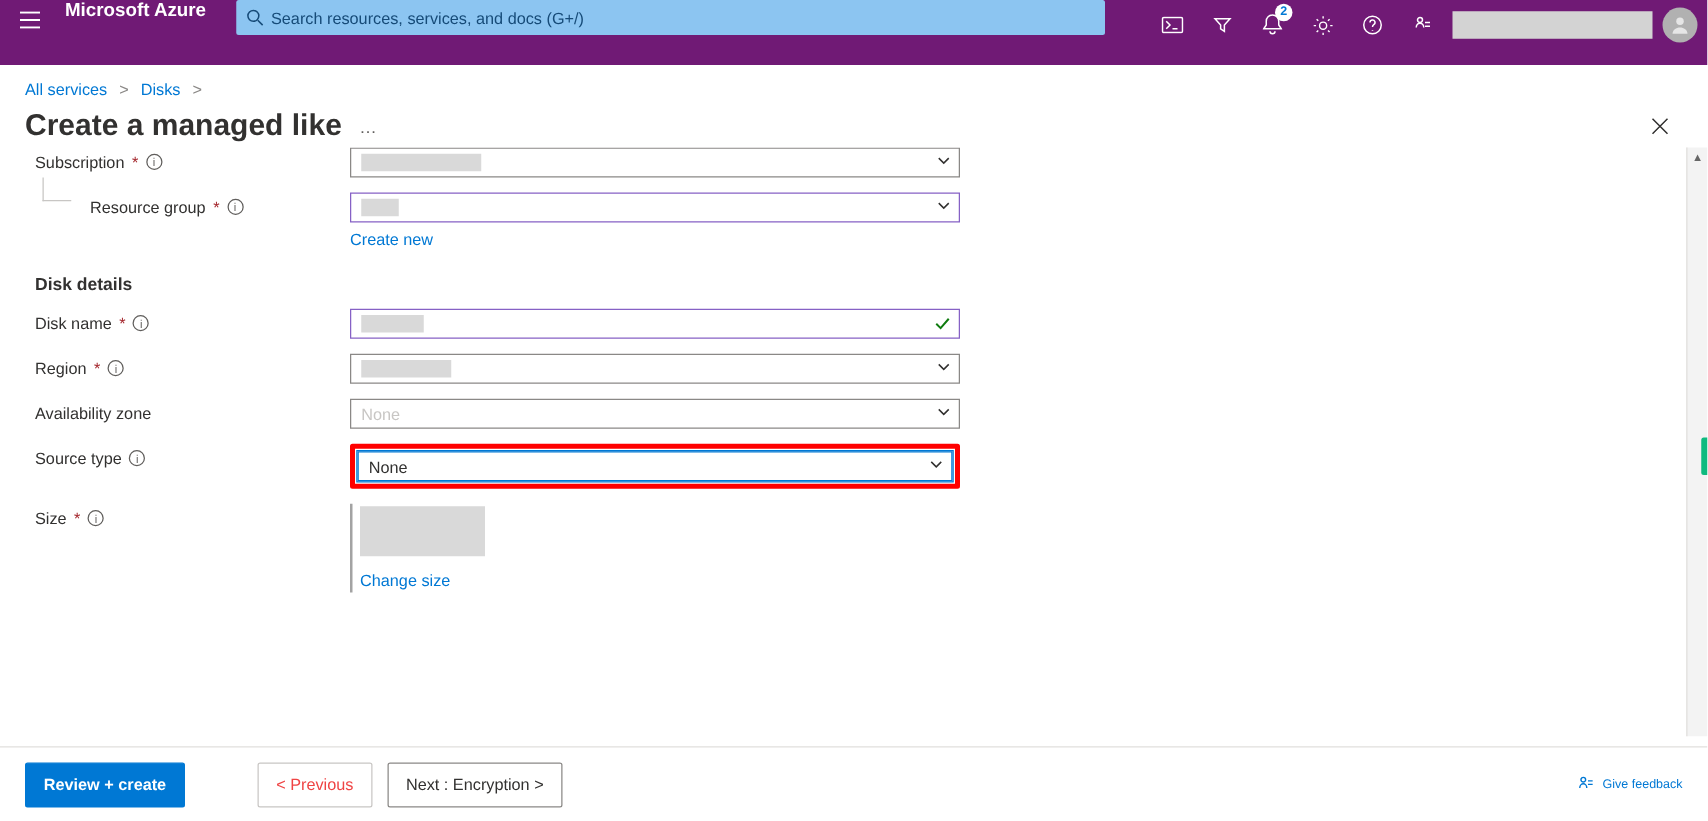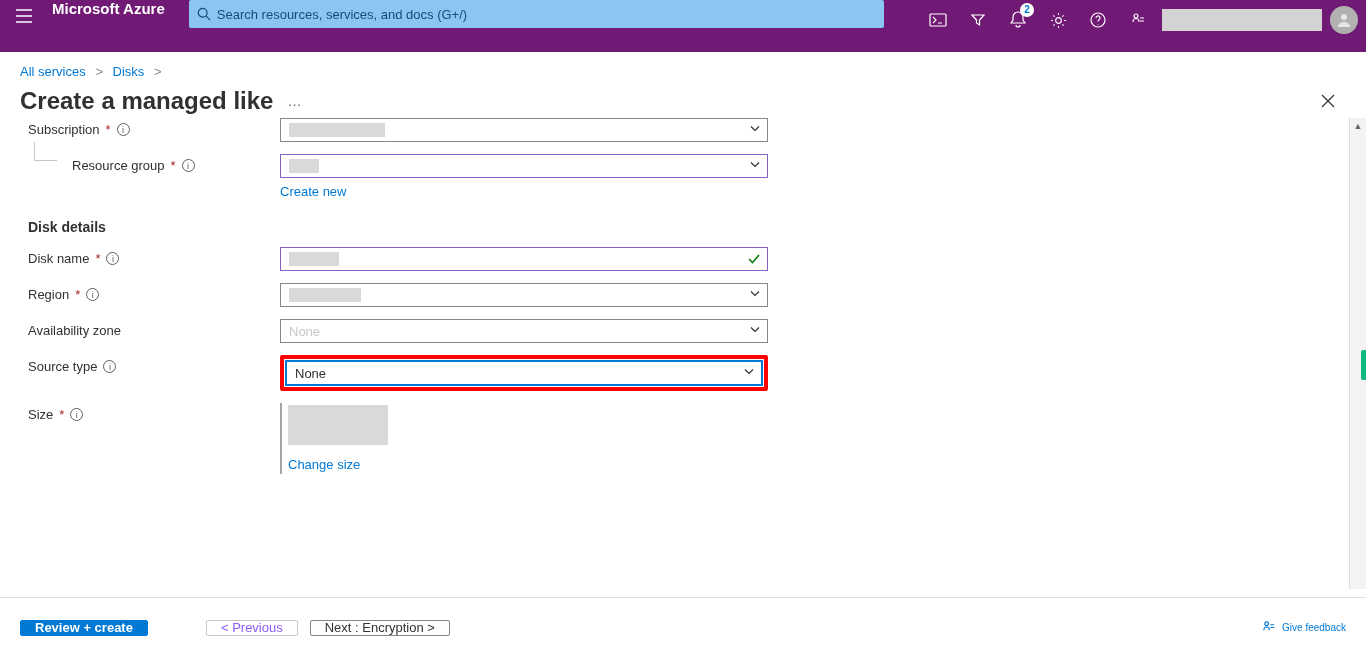--- a/index.html
+++ b/index.html
@@ -207,26 +207,26 @@
   }
   
   .footer {
     position:absolute;left:0;right:0;bottom:0;height:60px;
     border-top:1px solid #e1dfdd;
     display:flex;align-items:center;
     padding:0 20px;
     background:#fff;
   }
   .btn {
-    height:16px;padding:0 14px;font-size:13px;border:1px solid #8a8886;
+    height:36px;padding:0 14px;font-size:13px;border:1px solid #8a8886;
     background:#fff;color:#323130;cursor:pointer;display:flex;align-items:center;
     border-radius:2px;
   }
   .btn.primary { background:#0078d4;color:#fff;border-color:#0078d4;font-weight:600;}
-  .btn.disabled { color:#8b5cf6;border-color:#c8c6c4;cursor:default;}
+  .btn.disabled { color:#ef4444;border-color:#c8c6c4;cursor:default;}
   .footer .gap { width:12px; }
   .feedback {
     margin-left:auto;display:flex;align-items:center;gap:6px;
     color:#0078d4;cursor:pointer;font-size:10px;
   }
   
   .vscroll {
     position:absolute;right:0;top:118px;bottom:68px;width:17px;
     background:#f3f3f3;border-left:1px solid #e1dfdd;
   }

